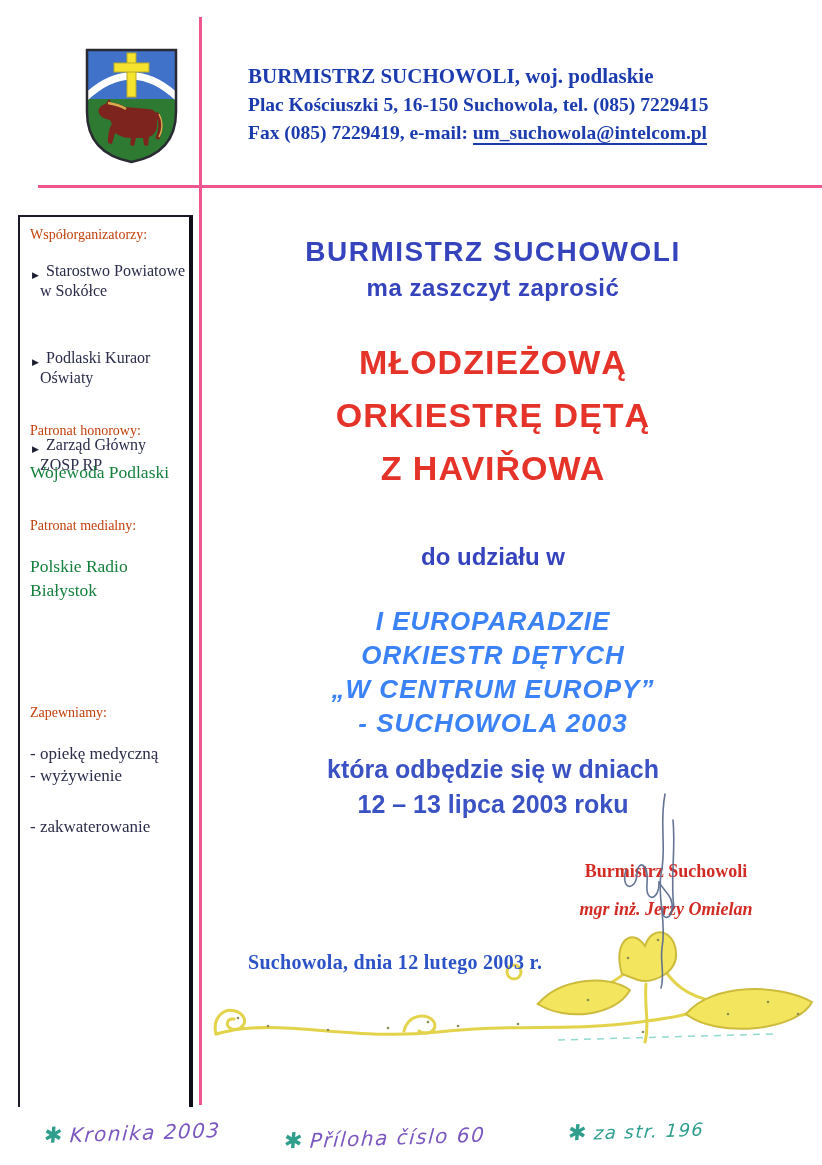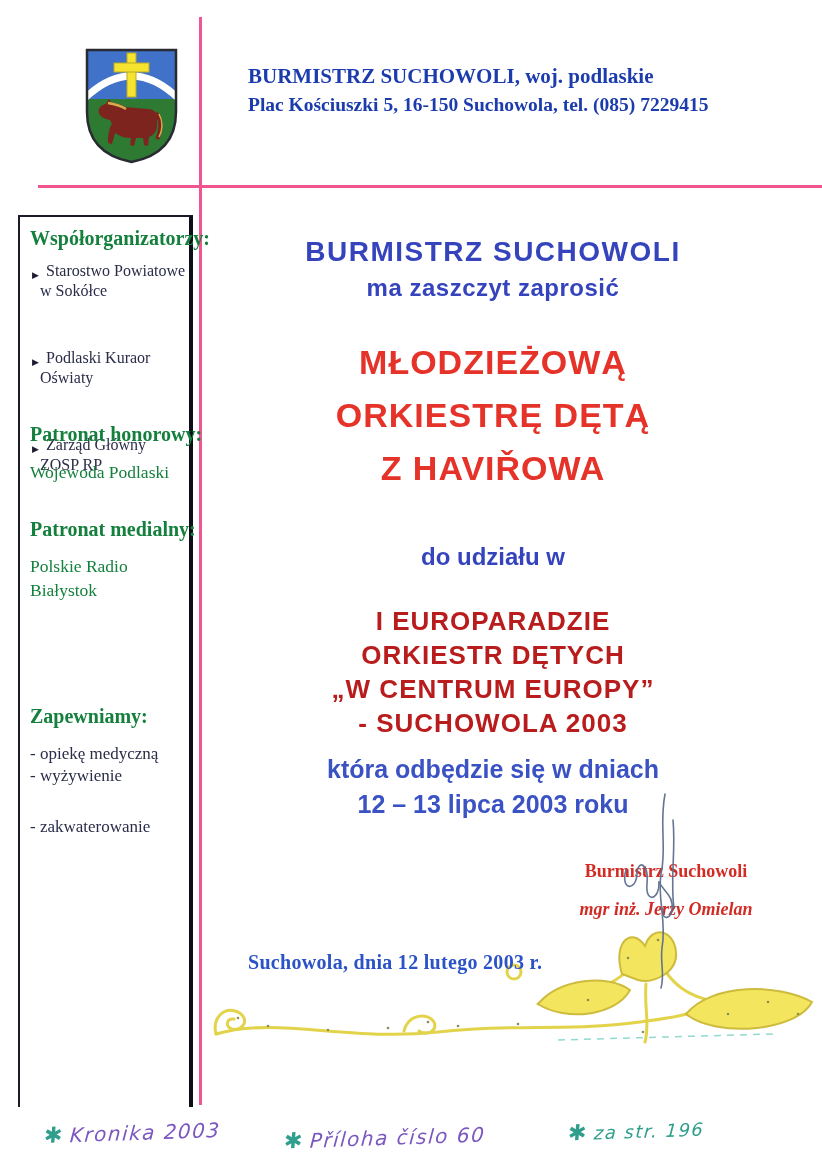--- a/index.html
+++ b/index.html
@@ -16,37 +16,37 @@
   .hdr{color:#1c3cae;font-weight:700;white-space:nowrap;}
   .hdr1{left:240px;top:64px;font-size:21px;}
   .hdr2{left:240px;top:94px;font-size:19.5px;}
   .hdr3{left:240px;top:122px;font-size:19.5px;}
   .email{border-bottom:2px solid currentColor;}
 
   
   .sbox{left:10px;top:215px;width:169px;height:890px;
         border-top:2px solid #1a1a28;border-left:2px solid #1a1a28;border-right:4px solid #0e0e18;}
   .sbox .abs{left:10px;}
-  .stitle{font-weight:700;font-size:20px;color:#15803d;white-space:nowrap;}
+  .stitle{font-weight:400;font-size:14px;color:#c2410c;white-space:nowrap;}
   .sitem{padding-left:16px;position:relative;font-size:16px;color:#2a2c49;line-height:20px;width:145px;}
   .sitem .bullet{position:absolute;left:2px;top:4px;font-size:9px;color:#1c1c30;}
   .sitem .l2{display:block;margin-left:-6px;}
   .sname{font-size:17.5px;color:#15803d;line-height:24px;}
   .sprov{font-size:17px;color:#2a2c49;line-height:21.5px;}
 
   
   .mwrap{left:235px;width:500px;text-align:center;white-space:nowrap;}
   .sans{font-family:"Liberation Sans",sans-serif;}
   .inviter{top:236px;font-weight:700;font-size:28px;letter-spacing:1.5px;color:#3544bd;}
   .invite{top:274px;font-weight:700;font-size:24px;letter-spacing:.5px;color:#3544bd;}
   .orch{top:336px;font-weight:700;font-size:34px;line-height:53px;letter-spacing:1px;color:#e5332a;}
   .orch span{display:block;}
   .part{top:543px;font-weight:700;font-size:24px;color:#3544bd;}
-  .event{top:604px;font-weight:700;font-size:26px;line-height:34px;
-         letter-spacing:1px;color:#b91c1c;}
+  .event{top:604px;font-style:italic;font-weight:700;font-size:26px;line-height:34px;
+         letter-spacing:1px;color:#3b82f6;}
   .event span{display:block;}
   .when1{top:755px;font-weight:700;font-size:25px;color:#3a52c4;}
   .when2{top:790px;font-weight:700;font-size:25px;color:#3a52c4;}
 
   
   .sig1{left:563px;top:861px;width:190px;text-align:center;font-weight:700;font-size:18px;
         color:#d22b24;white-space:nowrap;}
   .sig2{left:558px;top:899px;width:200px;text-align:center;font-weight:700;font-style:italic;
         font-size:18px;color:#d22b24;white-space:nowrap;}
 
@@ -95,20 +95,21 @@
         <path d="M25,57 C32,58 38,60 43,63" stroke="#d9a94e" stroke-width="2.5" fill="none"></path>
         <path d="M73,67 C78,73 79,83 74,93" stroke="#7c241d" stroke-width="4" fill="none"></path>
         <path d="M76,68 C80,75 80,84 76,91" stroke="#d9a94e" stroke-width="1.5" fill="none"></path>
       </g>
     </g>
     <path d="M4,4 H93 V66 C93 97 74 111 48.5 116 C23 111 4 97 4 66 Z" fill="none" stroke="#2a2a33" stroke-width="2.5"></path>
   </svg>
 
   <div class="abs hdr hdr1">BURMISTRZ SUCHOWOLI, woj. podlaskie</div>
   <div class="abs hdr hdr2">Plac Kościuszki 5, 16-150 Suchowola, tel. (085) 7229415</div>
+  <div class="abs hdr hdr3"><span>Fax (085) 7229419, e-mail: </span><span class="email">um_suchowola@intelcom.pl</span></div>
 
   <div class="abs sbox">
     <div class="abs stitle" style="top:10px;">Współorganizatorzy:</div>
 
     <div class="abs sitem" style="top:44px;">
       <span class="bullet">▶</span>
       <span>Starostwo Powiatowe</span>
       <span class="l2">w Sokółce</span>
     </div>
     <div class="abs sitem" style="top:91px;">

